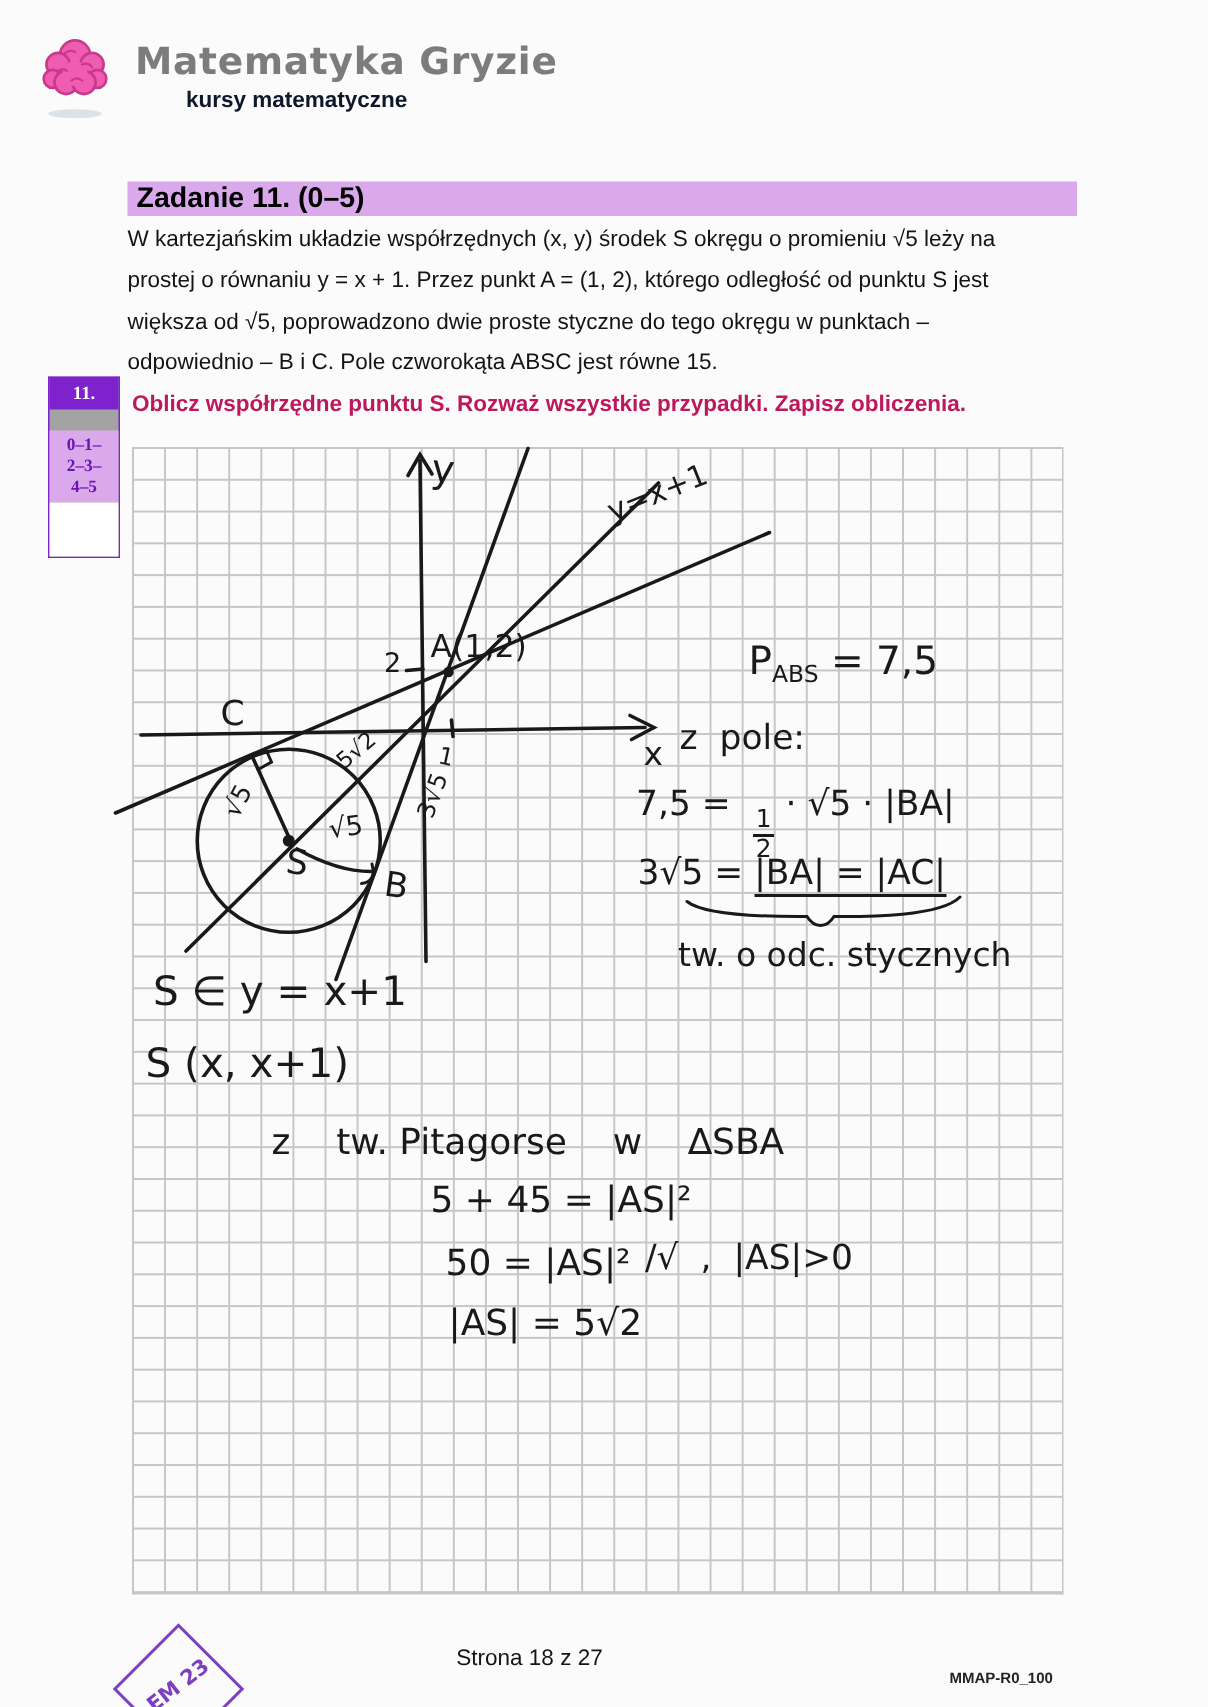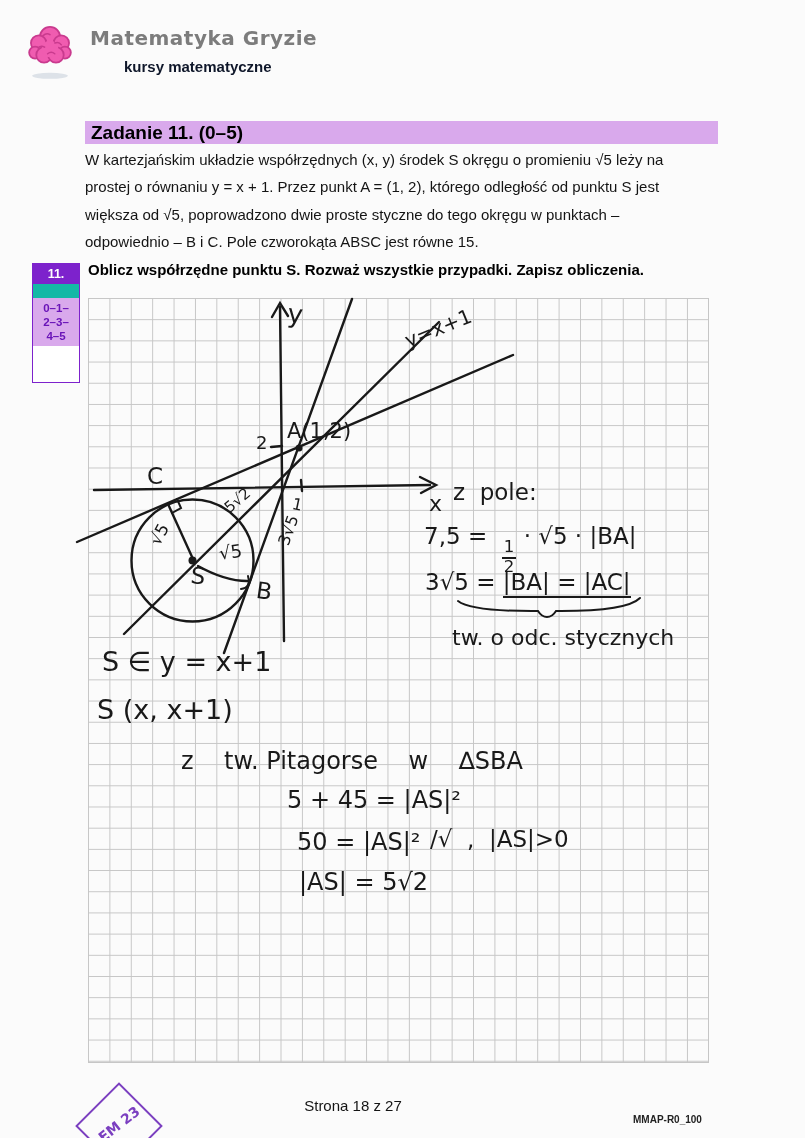--- a/index.html
+++ b/index.html
@@ -1,30 +1,30 @@
 <!DOCTYPE html>
 <html><head>
 <meta charset="utf-8">
 <style>
   html,body{margin:0;padding:0;}
   .page{position:relative;width:805px;height:1138px;background:#fbfbfb;overflow:hidden;
         font-family:"Liberation Sans",sans-serif;color:#111;}
   
-  .brand{position:absolute;left:90px;top:26px;font-size:20px;font-weight:bold;color:#7c7c7c;
+  .brand{position:absolute;left:90px;top:26px;font-size:25px;font-weight:bold;color:#7c7c7c;
          font-family:"DejaVu Sans",sans-serif;letter-spacing:.5px;}
   .tagline{position:absolute;left:124px;top:58px;font-size:15px;font-weight:bold;color:#0f172a;}
   .logo{position:absolute;left:20px;top:18px;}
   
   .task-bar{position:absolute;left:85px;top:121px;width:633px;height:23px;background:#d9a9ec;}
   .task-bar span{display:block;padding-left:6px;font-size:19px;font-weight:bold;line-height:23px;color:#000;}
   
   .body-text{position:absolute;left:85px;top:146px;width:645px;font-size:15px;line-height:27.4px;color:#141414;}
-  .instruction{position:absolute;left:88px;top:261px;font-size:15px;font-weight:bold;color:#000000;}
+  .instruction{position:absolute;left:88px;top:261px;font-size:15px;font-weight:bold;color:#be185d;}
   
-  .score{position:absolute;left:32px;top:263px;width:46px;border:1.5px solid #7d22cc;background:#14b8a6;}
+  .score{position:absolute;left:32px;top:251px;width:46px;border:1.5px solid #7d22cc;background:#a3a3a3;font-family:Liberation Serif, serif;}
   .score .num{background:#7d22cc;color:#fff;font-size:12.5px;font-weight:bold;text-align:center;padding:3px 0;}
   .score .pts{background:#d9a9ec;color:#6a14b8;font-size:11.5px;font-weight:bold;text-align:center;
               line-height:14px;padding:3px 0;margin-top:14px;}
   .score .blank{height:36px;background:#fff;}
   
   .grid{position:absolute;left:88px;top:298px;width:620px;height:764px;
         background-image:linear-gradient(to right,#c6c6c6 1px,transparent 1px),
                          linear-gradient(to bottom,#c6c6c6 1px,transparent 1px);
         background-size:21.4px 21.2px;border-right:1px solid #c6c6c6;border-bottom:1px solid #c6c6c6;}
   .fig{position:absolute;left:0;top:0;}
@@ -125,20 +125,21 @@
   <div class="hw" style="left:256px;top:434px;font-size:18px">2</div>
   <div class="hw" style="left:294px;top:496px;font-size:16px;transform:rotate(12deg)">1</div>
   <div class="hw" style="left:147px;top:464px;font-size:23px">C</div>
   <div class="hw" style="left:258px;top:578px;font-size:23px;transform:rotate(8deg)">B</div>
   <div class="hw" style="left:192px;top:563px;font-size:23px;transform:rotate(6deg)">S</div>
   <div class="hw" style="left:147px;top:540px;font-size:17px;transform:rotate(-62deg)">√5</div>
   <div class="hw" style="left:218px;top:545px;font-size:18px;transform:rotate(-8deg)">√5</div>
   <div class="hw" style="left:222px;top:504px;font-size:15px;transform:rotate(-40deg)">5√2</div>
   <div class="hw" style="left:276px;top:542px;font-size:16px;transform:rotate(-70deg)">3√5</div>
 
+  <div class="hw" style="left:499px;top:428px;font-size:26px"><span>P</span><span class="sub">ABS</span><span> = 7,5</span></div>
   <div class="hw" style="left:453px;top:480px;font-size:23px">z  pole:</div>
   <div class="hw" style="left:424px;top:524px;font-size:23px"><span>7,5 =  </span><span class="frac"><span class="fnum">1</span><span>2</span></span><span> · √5 · |BA|</span></div>
   <div class="hw" style="left:425px;top:570px;font-size:23px"><span>3√5 = </span><span class="ul">|BA| = |AC|</span></div>
   <div class="hw" style="left:452px;top:626px;font-size:22px">tw. o odc. stycznych</div>
   <div class="hw" style="left:102px;top:648px;font-size:27px">S ∈ y = x+1</div>
   <div class="hw" style="left:97px;top:696px;font-size:27px">S (x, x+1)</div>
   <div class="hw" style="left:181px;top:749px;font-size:24px">z    tw. Pitagorse    w    ∆SBA</div>
   <div class="hw" style="left:287px;top:788px;font-size:24px">5 + 45 = |AS|²</div>
   <div class="hw" style="left:297px;top:830px;font-size:24px">50 = |AS|²</div>
   <div class="hw" style="left:430px;top:827px;font-size:23px">/√  ,  |AS|&gt;0</div>

